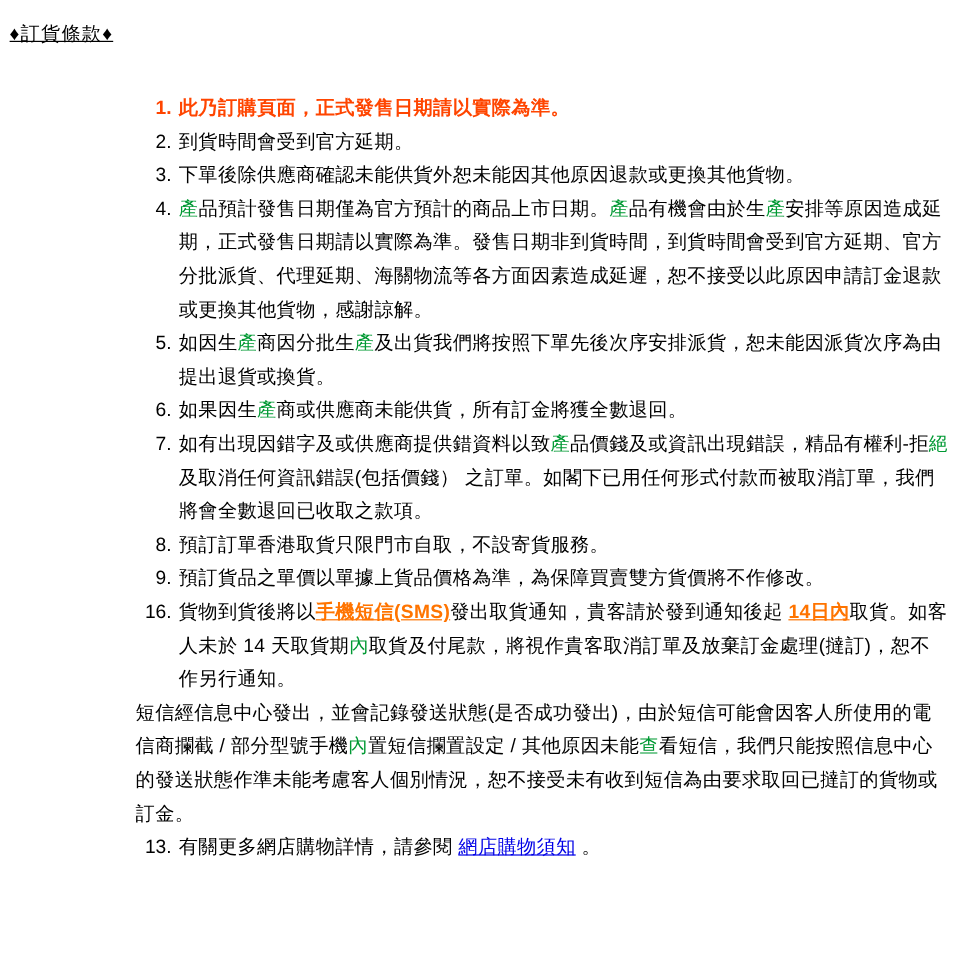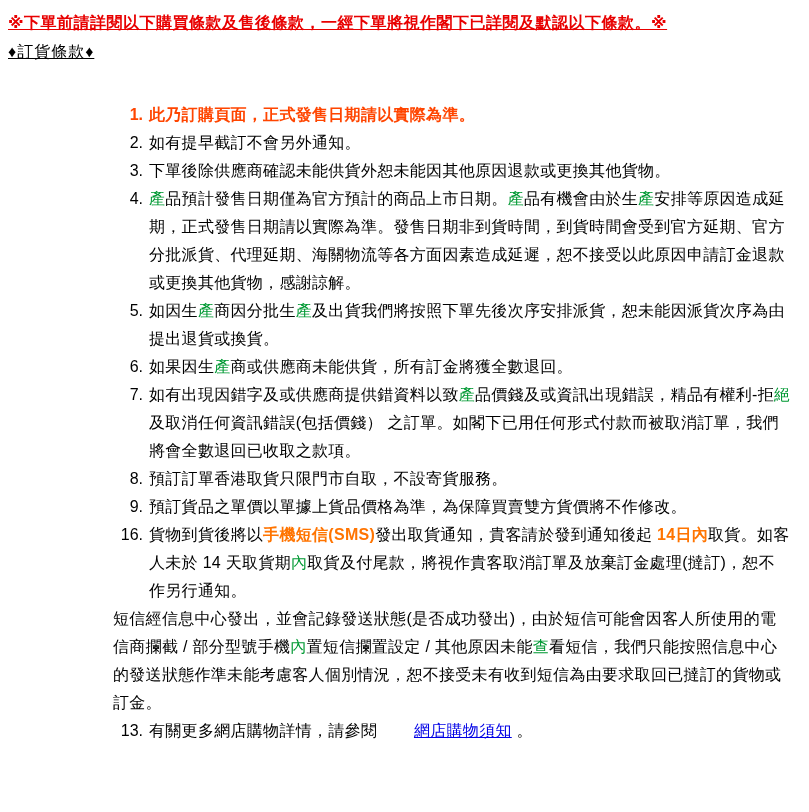--- a/index.html
+++ b/index.html
@@ -55,47 +55,46 @@
     flex:1;
     letter-spacing:0.3px;
   }
   .em{
     color:var(--orange1);
     font-weight:700;
   }
   .em-u{
     color:var(--orange2);
     font-weight:700;
+    text-decoration:underline;
   }
   .green{
     color:var(--green);
   }
   a.link{
     color:var(--blue);
     text-decoration:underline;
     cursor:pointer;
-    margin-left:32px;
   }
 </style>
 </head>
 <body>
 
 <div class="page">
-  <div class="notice">※下單前請詳閱以下購買條款及售後條款，一經下單將視作閣下已詳閱及默認以下條款。※</div>
 
   <div class="section-title">♦訂貨條款♦</div>
 
   <div class="terms">
       <div class="term">
         <span class="term-num em">1.</span>
         <span class="term-text"><span class="em">此乃訂購頁面，正式發售日期請以實際為準。</span></span>
       </div>
       <div class="term">
         <span class="term-num">2.</span>
-        <span class="term-text">如有提早截訂不會另外通知。</span>
+        <span class="term-text">到貨時間會受到官方延期。</span>
       </div>
       <div class="term">
         <span class="term-num">3.</span>
         <span class="term-text">下單後除供應商確認未能供貨外恕未能因其他原因退款或更換其他貨物。</span>
       </div>
       <div class="term">
         <span class="term-num">4.</span>
         <span class="term-text"><span class="green">產</span>品預計發售日期僅為官方預計的商品上市日期。<span class="green">產</span>品有機會由於生<span class="green">產</span>安排等原因造成延期，正式發售日期請以實際為準。發售日期非到貨時間，到貨時間會受到官方延期、官方分批派貨、代理延期、海關物流等各方面因素造成延遲，恕不接受以此原因申請訂金退款或更換其他貨物，感謝諒解。</span>
       </div>
       <div class="term">

